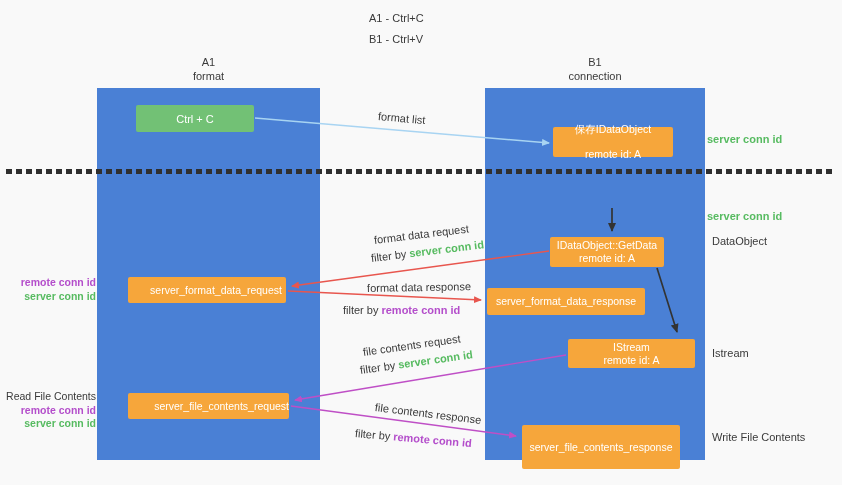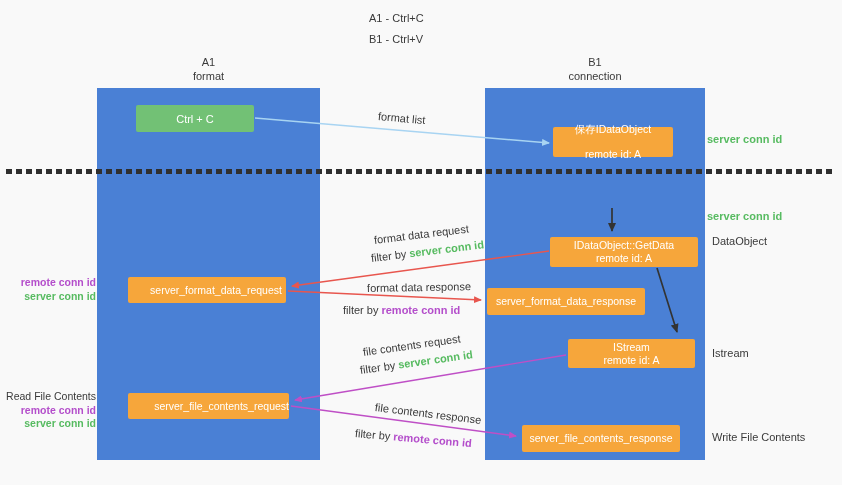--- a/index.html
+++ b/index.html
@@ -24,26 +24,26 @@
     background:repeating-linear-gradient(90deg,#2f2f2f 0 6px,transparent 6px 10px); }
 
   .node { position:absolute; display:flex; flex-direction:column; align-items:center;
           justify-content:center; color:#fff; border-radius:2px; text-align:center; white-space:nowrap; }
   .green  { background:var(--green-box,#72c175); font-size:11px; }
   .orange { background:var(--orange-box,#f6a63b); font-size:10.5px; line-height:13px; }
 
   #ctrl-c      { left:136px; top:105px; width:118px; height:27px; }
   #save-box    { left:553px; top:127px; width:120px; height:30px;gap:12px; }
   #ctrl-v      { left:553px; top:180px; width:119px; height:26px; }
-  #getdata     { left:550px; top:237px; width:148px; height:30px; }
+  #getdata     { left:550px; top:237px; width:114px; height:30px; }
   #fmt-req     { left:128px; top:277px; width:158px; height:26px;padding-left:18px; }
   #fmt-resp    { left:487px; top:288px; width:158px; height:27px; }
   #istream-box { left:568px; top:339px; width:127px; height:29px; }
   #file-req    { left:128px; top:393px; width:161px; height:26px;align-items:flex-end; }
-  #file-resp   { left:522px; top:425px; width:158px; height:27px; }
+  #file-resp   { left:522px; top:425px; width:158px; height:44px; }
 
   .side { position:absolute; font-size:11px; white-space:nowrap; color:#3a3a3a; }
   .g { color:var(--green-text,#57bb61); font-weight:bold; }
   .p { color:var(--purple-text,#b44ecb); font-weight:bold; }
   #sci-top        { left:707px; top:133px; }
   #sci-mid        { left:707px; top:210px; }
   #lbl-dataobject { left:712px; top:235px; }
   #lbl-istream    { left:712px; top:347px; }
   #lbl-write      { left:712px; top:431px; }
 

